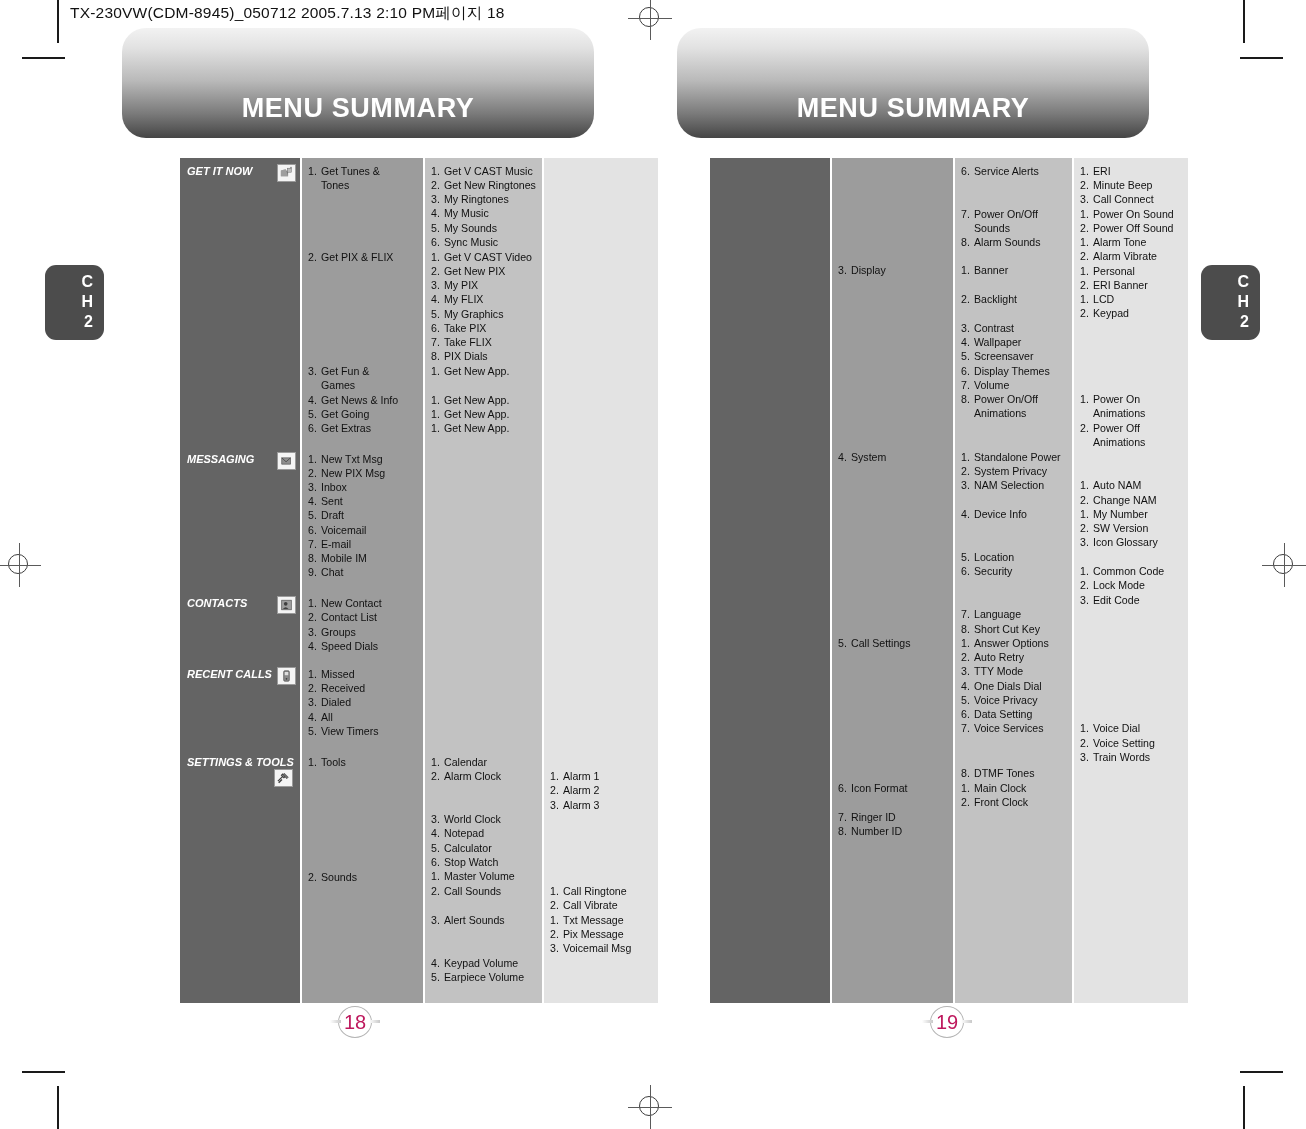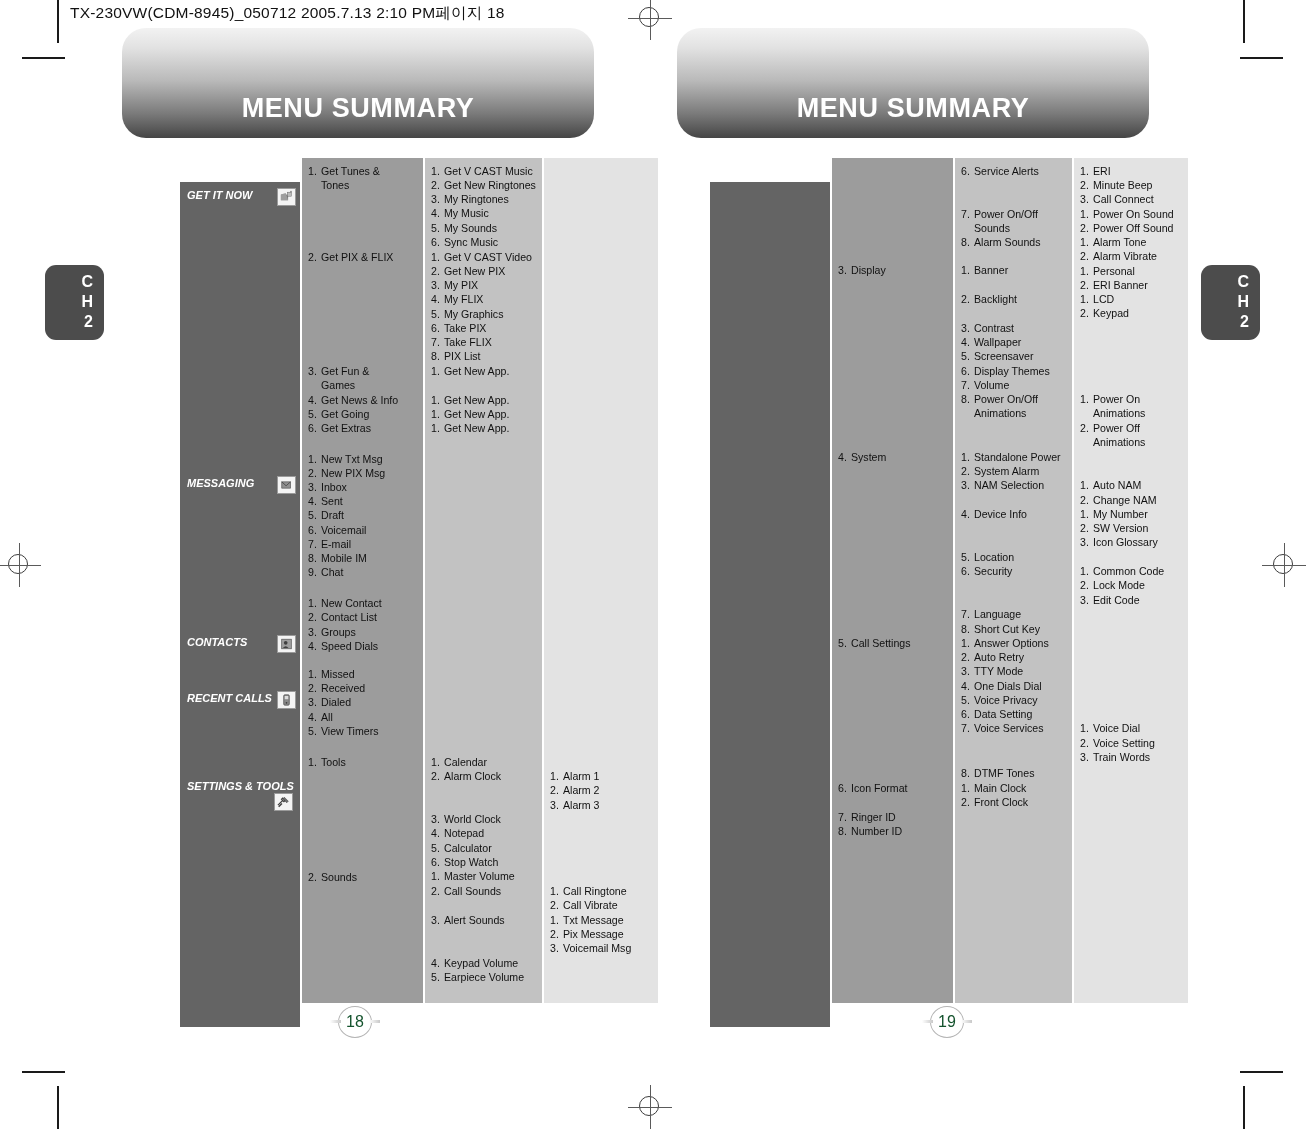--- a/index.html
+++ b/index.html
@@ -56,34 +56,34 @@
 
   
   .pagenum{
     position:absolute;top:1006px;width:40px;height:32px;
     display:flex;align-items:center;justify-content:center;
   }
   .pagenum .oval{
     width:32px;height:30px;border-radius:50%;
     border:1.6px solid #b4b4b4;background:#fff;
     display:flex;align-items:center;justify-content:center;
-    font-size:16px;color:#14532d;
+    font-size:20px;color:#be185d;
   }
   .pagenum .wing{position:absolute;top:14px;width:11px;height:3px;
     background:linear-gradient(to right,#ffffff,#c9c9c9);}
   .pagenum .wing.l{left:-5px;background:linear-gradient(to left,#c9c9c9,#ffffff);}
   .pagenum .wing.r{right:-5px;}
 
   
   .grid{position:absolute;top:158px;height:845px;display:flex;}
   .page.left .grid{left:120px;}
   .page.right .grid{left:58px;}
 
   .col{box-sizing:border-box;position:relative;height:100%;}
-  .col.c1{width:120px;background:#646464;margin-top:24px;}
+  .col.c1{width:120px;background:#646464;}
   .col.c2{width:121px;background:#9c9c9c;margin-left:2px;}
   .col.c3{width:117px;background:#c2c2c2;margin-left:2px;}
   .col.c4{width:114px;background:#e3e3e3;margin-left:2px;}
 
   
   .row{position:absolute;left:6px;right:4px;font-size:10.6px;line-height:14.3px;color:#111;}
   .col.c1 .row{color:#ffffff;font-style:italic;font-weight:bold;font-size:11px;left:7px;}
   .col.c1 .row.hdr{display:flex;align-items:flex-start;gap:3px;}
   .col.c1 .row.hdr .lbl{white-space:nowrap;}
 
@@ -165,21 +165,21 @@
       <div class="row hdr" style="top:294px;">
         <span class="lbl">MESSAGING</span>
         <span class="icon" style="margin-left:auto;">
           <svg viewBox="0 0 20 20">
               <path d="M4 6 L15 6 L15 14 L4 14 Z" fill="#8f8f8f" stroke="#4d4d4d" stroke-width=".8"></path>
               <path d="M4 6 L9.5 11 L15 6" fill="none" stroke="#3b3b3b" stroke-width=".9"></path>
             </svg>
         </span>
       </div>
 
-      <div class="row hdr" style="top:453px;">
+      <div class="row hdr" style="top:438px;">
         <span class="lbl">CONTACTS</span>
         <span class="icon" style="margin-left:auto;">
           <svg viewBox="0 0 20 20">
               <rect x="4" y="4" width="12" height="12" fill="#9e9e9e" stroke="#4d4d4d" stroke-width=".8"></rect>
               <circle cx="9" cy="8.5" r="2.3" fill="#3f3f3f"></circle>
               <path d="M5.5 15 Q9 10.5 12.5 15 Z" fill="#3f3f3f"></path>
             </svg>
         </span>
       </div>
 
@@ -360,21 +360,21 @@
         <div class="row num" style="top: 163px;">
           <span class="n">6.</span>
           <span class="t">Take PIX</span>
         </div>
         <div class="row num" style="top: 177px;">
           <span class="n">7.</span>
           <span class="t">Take FLIX</span>
         </div>
         <div class="row num" style="top: 191px;">
           <span class="n">8.</span>
-          <span class="t">PIX List</span>
+          <span class="t">PIX Dials</span>
         </div>
         <div class="row num" style="top: 206px;">
           <span class="n">1.</span>
           <span class="t">Get New App.</span>
         </div>
         <div class="row num" style="top: 235px;">
           <span class="n">1.</span>
           <span class="t">Get New App.</span>
         </div>
         <div class="row num" style="top: 249px;">
@@ -556,21 +556,21 @@
         <div class="row num" style="top: 234px;">
           <span class="n">8.</span>
           <span class="t">Power On/Off<br><span>Animations</span></span>
         </div>
         <div class="row num" style="top: 292px;">
           <span class="n">1.</span>
           <span class="t">Standalone Power</span>
         </div>
         <div class="row num" style="top: 306px;">
           <span class="n">2.</span>
-          <span class="t">System Alarm</span>
+          <span class="t">System Privacy</span>
         </div>
         <div class="row num" style="top: 320px;">
           <span class="n">3.</span>
           <span class="t">NAM Selection</span>
         </div>
         <div class="row num" style="top: 349px;">
           <span class="n">4.</span>
           <span class="t">Device Info</span>
         </div>
         <div class="row num" style="top: 392px;">

